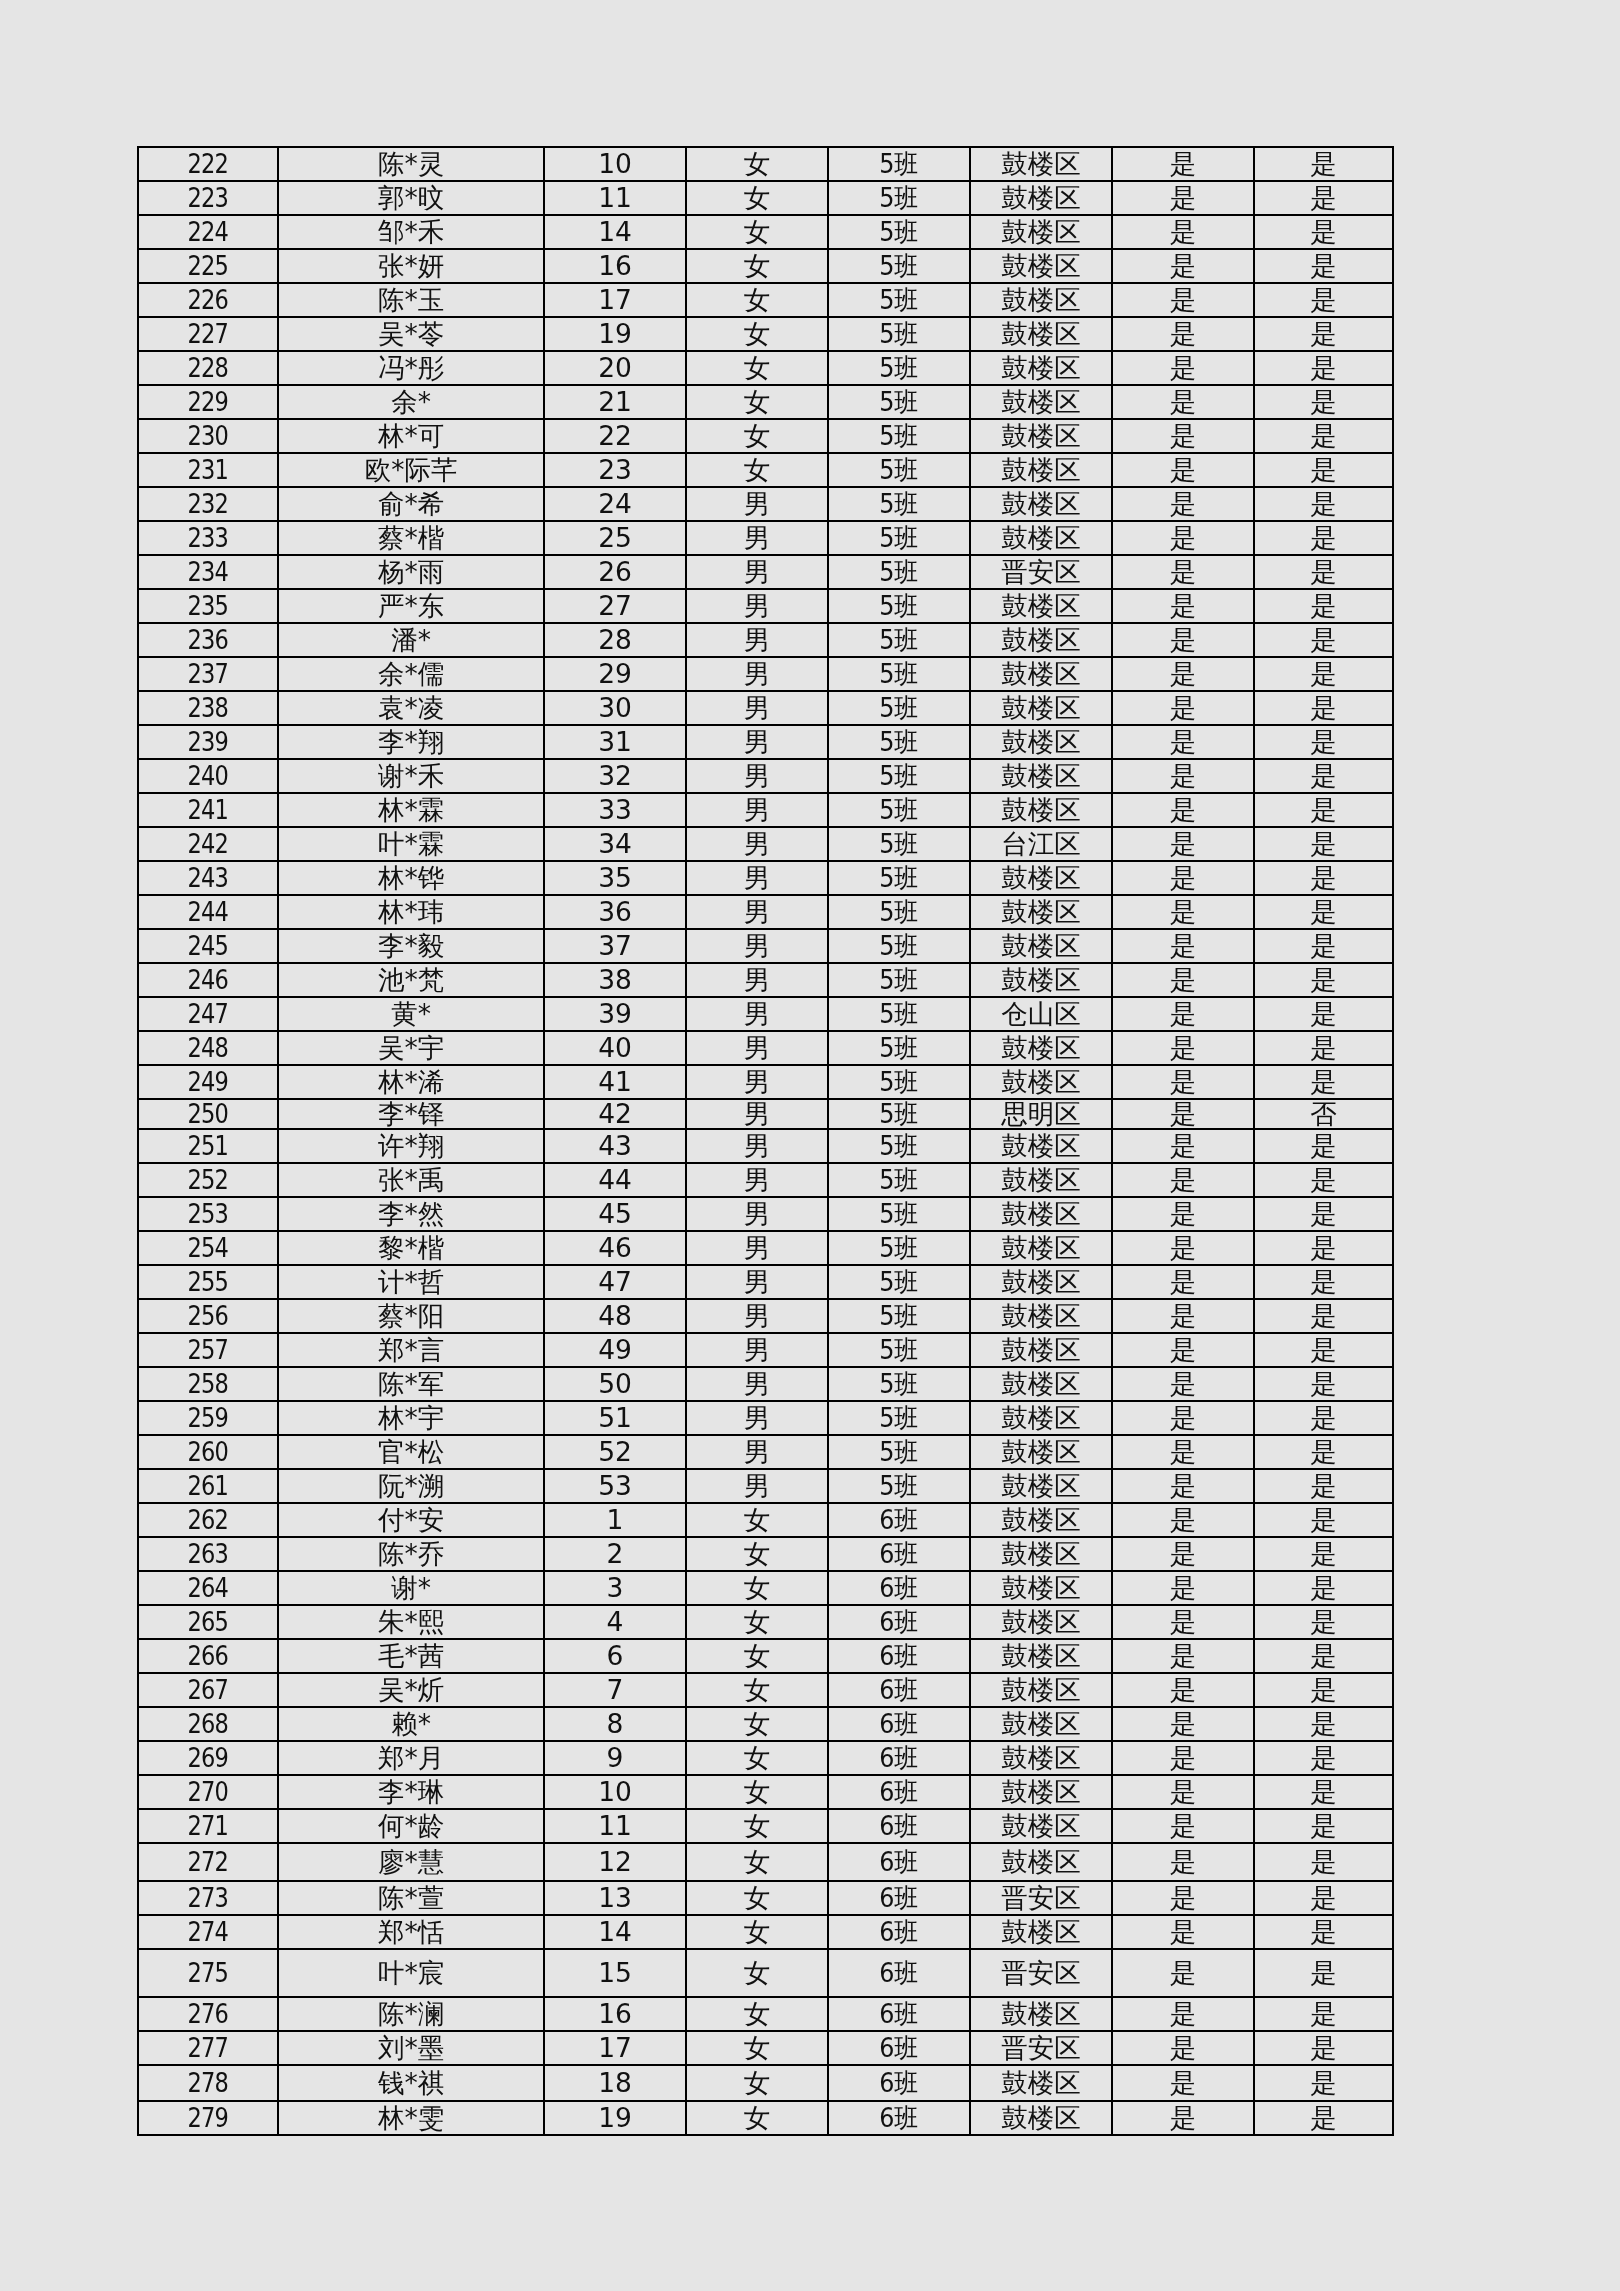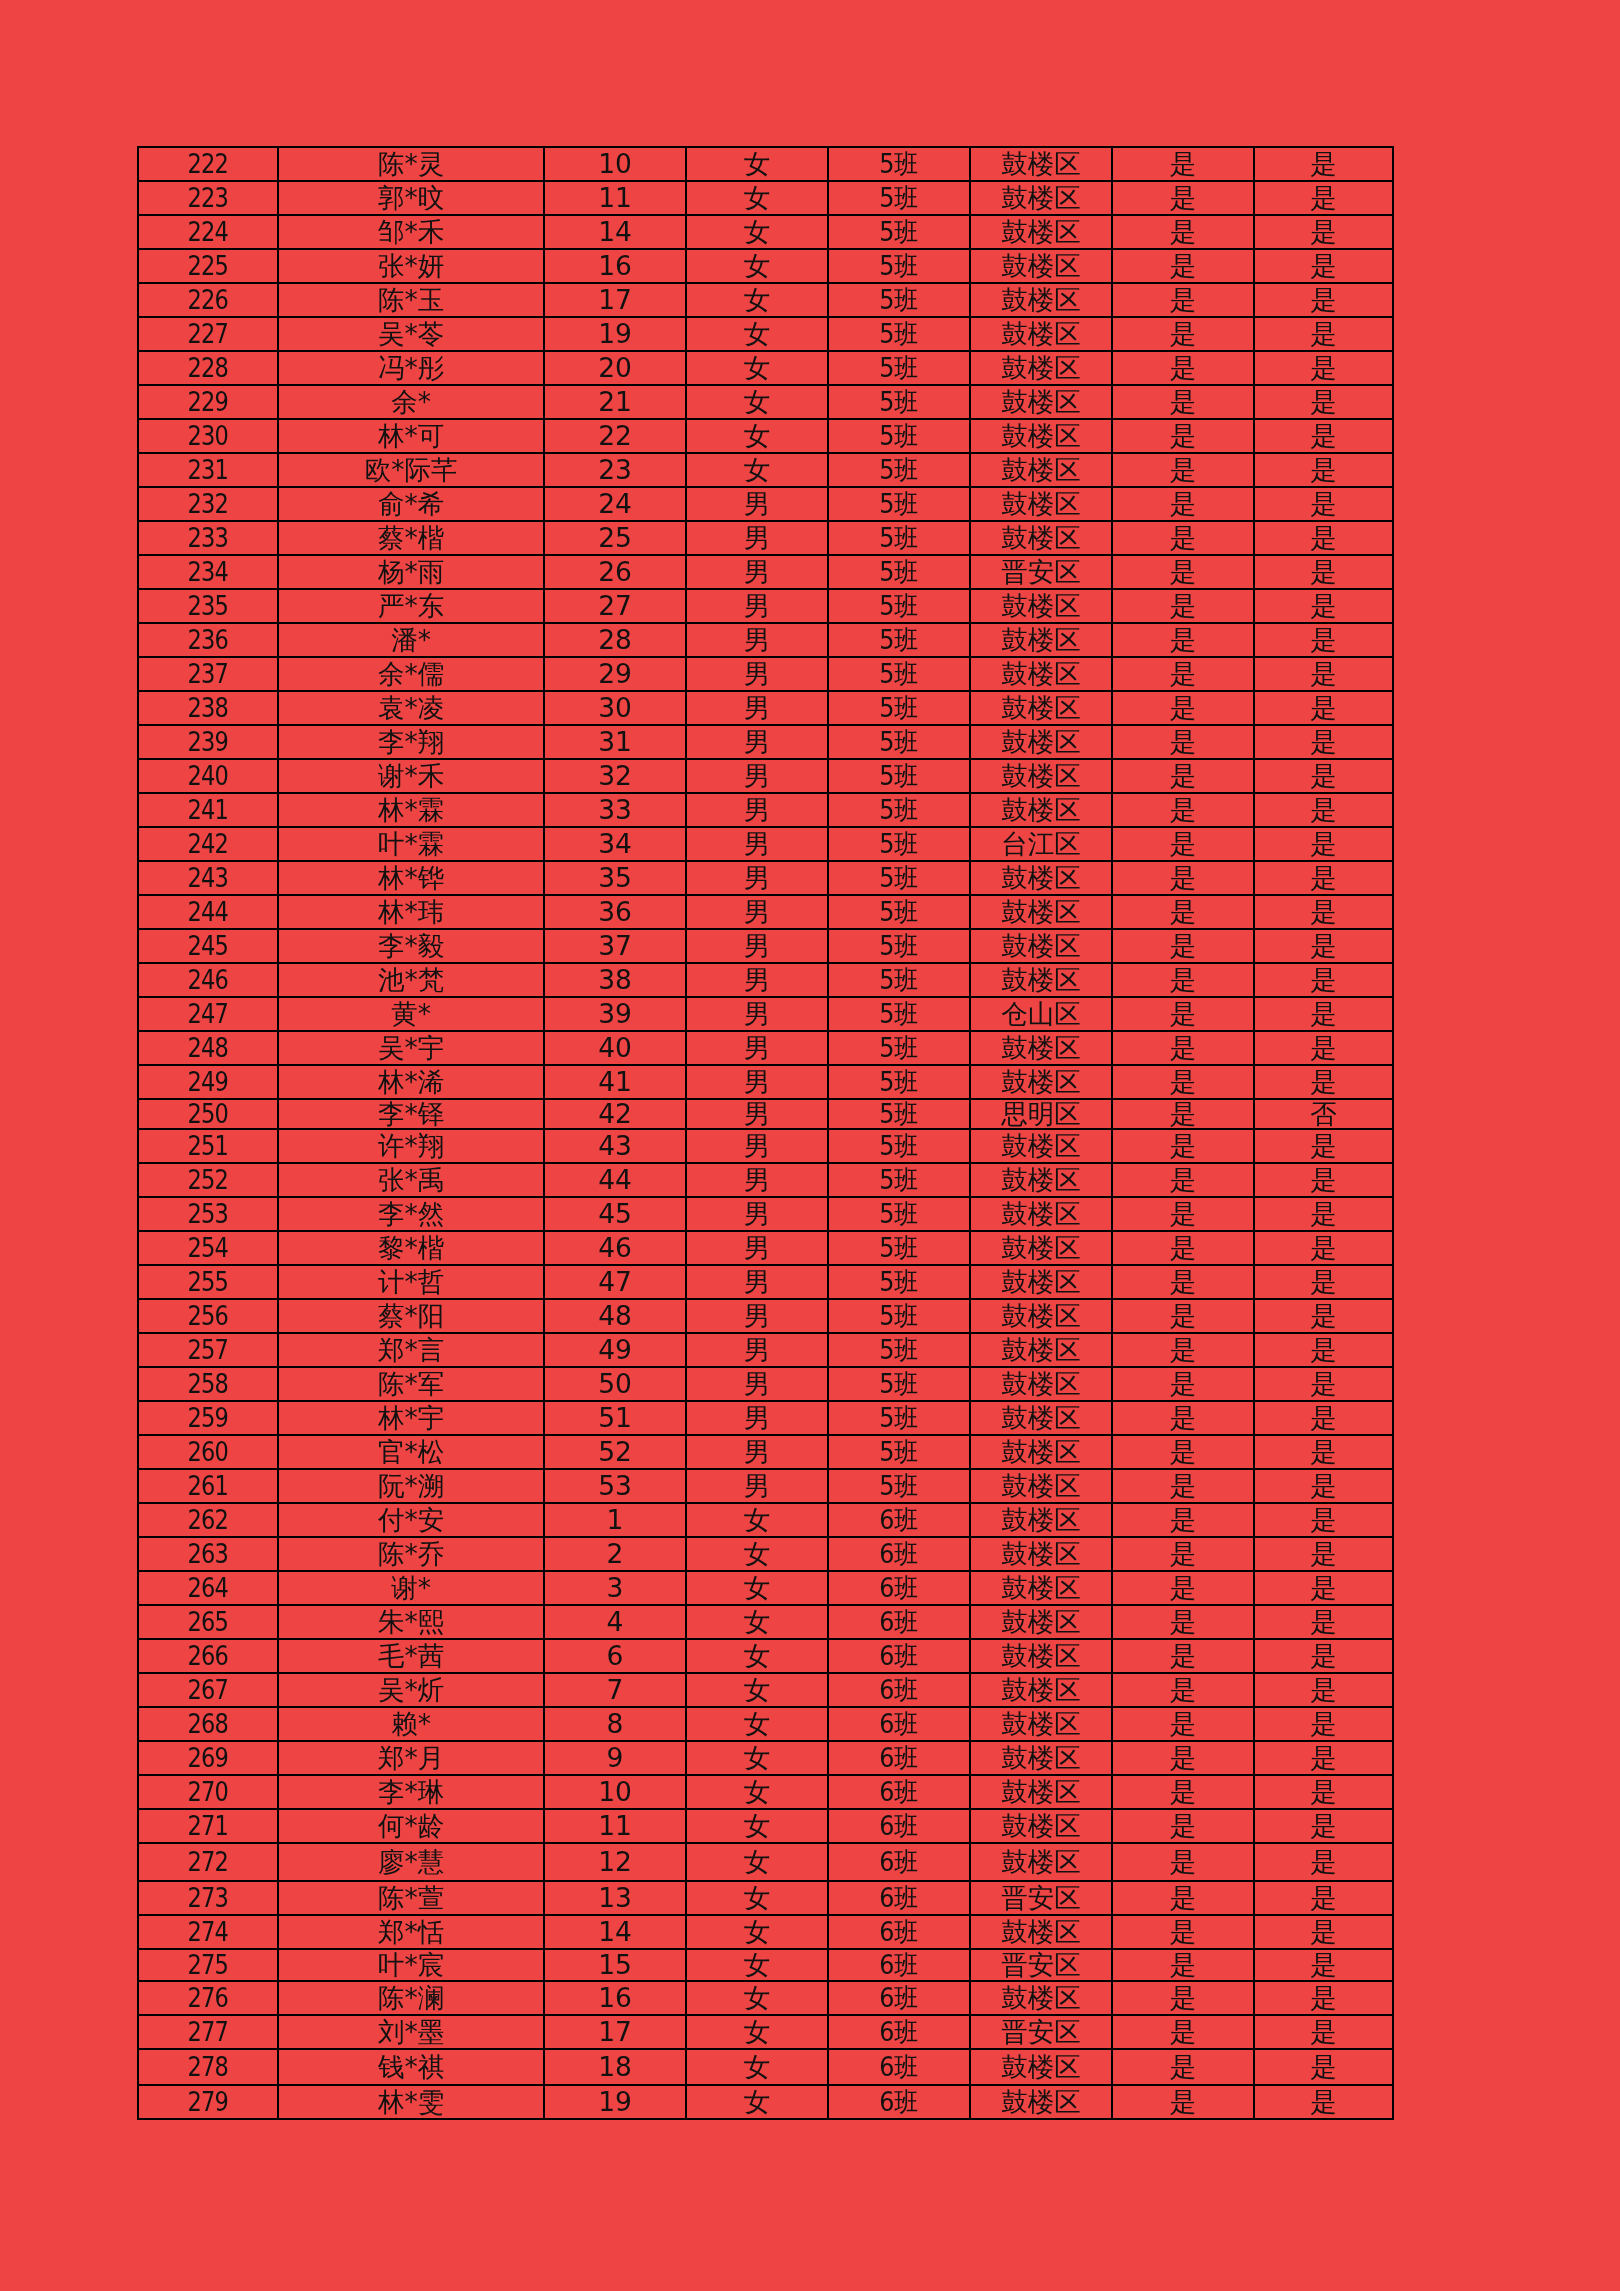--- a/index.html
+++ b/index.html
@@ -1,17 +1,17 @@
 <!DOCTYPE html>
 <html><head>
 <meta charset="utf-8">
 <style>
   html, body { margin: 0; padding: 0; background: #ffffff; }
   body { width: 1620px; height: 2292px; position: relative; overflow: hidden; }
-  .page { position: absolute; left: 0; top: 0; width: 1620px; height: 2292px; background: #ef4444; }
+  .page { position: absolute; left: 0; top: 0; width: 1620px; height: 2292px; background: #e5e5e5; }
   table.roster {
     position: absolute;
     left: 137px;
     top: 146px;
     border-collapse: collapse;
     table-layout: fixed;
     border: 2.9px solid #000;
   }
   table.roster td {
     border: 2.9px solid #000;
@@ -570,21 +570,21 @@
         <tr style="height: 34px;">
           <td class="c-idx"><span class="idx-text">274</span></td>
           <td class="c-name"><span>郑*恬</span></td>
           <td class="c-num"><span>14</span></td>
           <td class="c-gender"><span>女</span></td>
           <td class="c-class"><span class="cls-text">6班</span></td>
           <td class="c-district"><span>鼓楼区</span></td>
           <td class="c-flag1"><span>是</span></td>
           <td class="c-flag2"><span>是</span></td>
         </tr>
-        <tr style="height: 32px;">
+        <tr style="height: 48px;">
           <td class="c-idx"><span class="idx-text">275</span></td>
           <td class="c-name"><span>叶*宸</span></td>
           <td class="c-num"><span>15</span></td>
           <td class="c-gender"><span>女</span></td>
           <td class="c-class"><span class="cls-text">6班</span></td>
           <td class="c-district"><span>晋安区</span></td>
           <td class="c-flag1"><span>是</span></td>
           <td class="c-flag2"><span>是</span></td>
         </tr>
         <tr style="height: 34px;">

